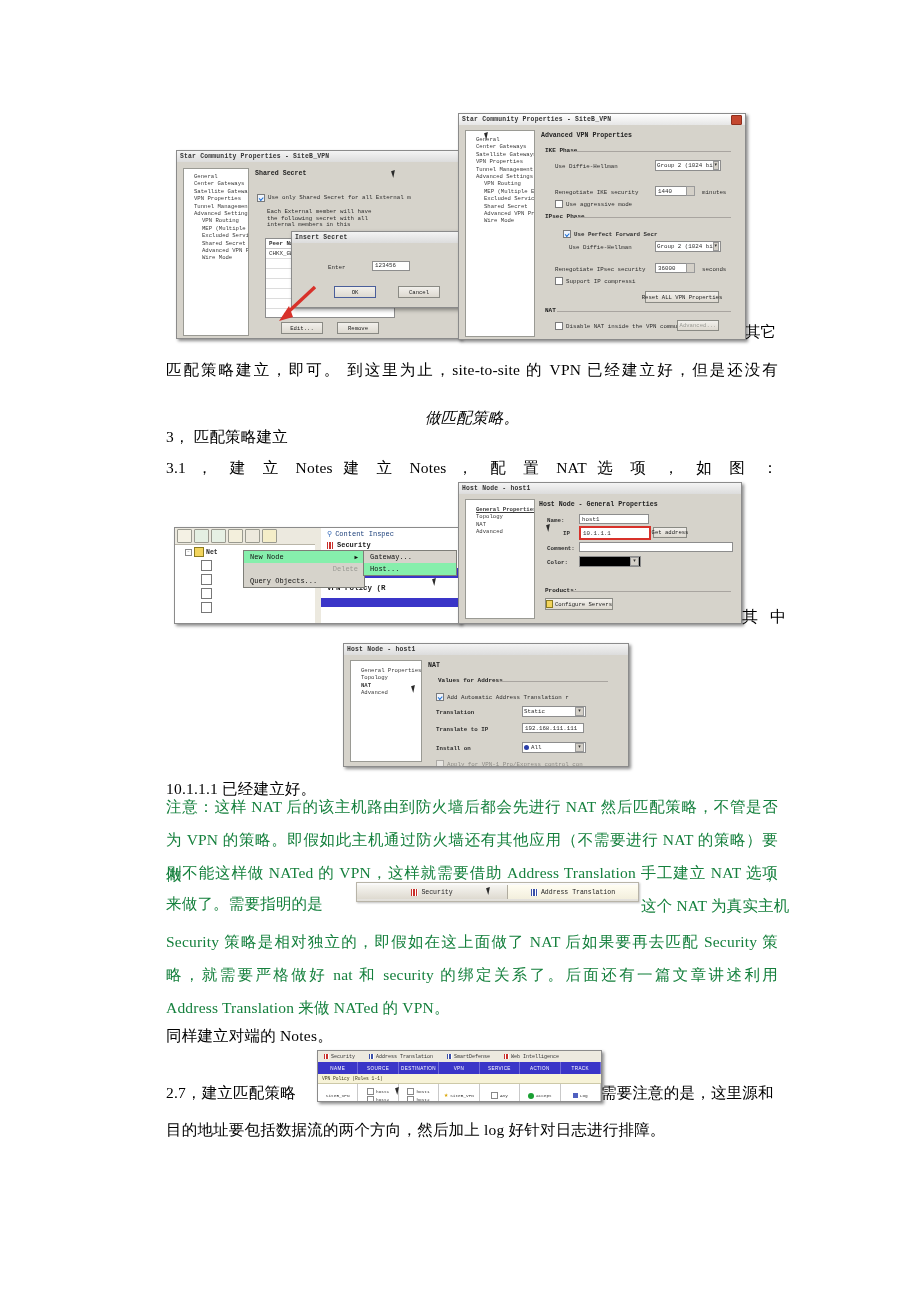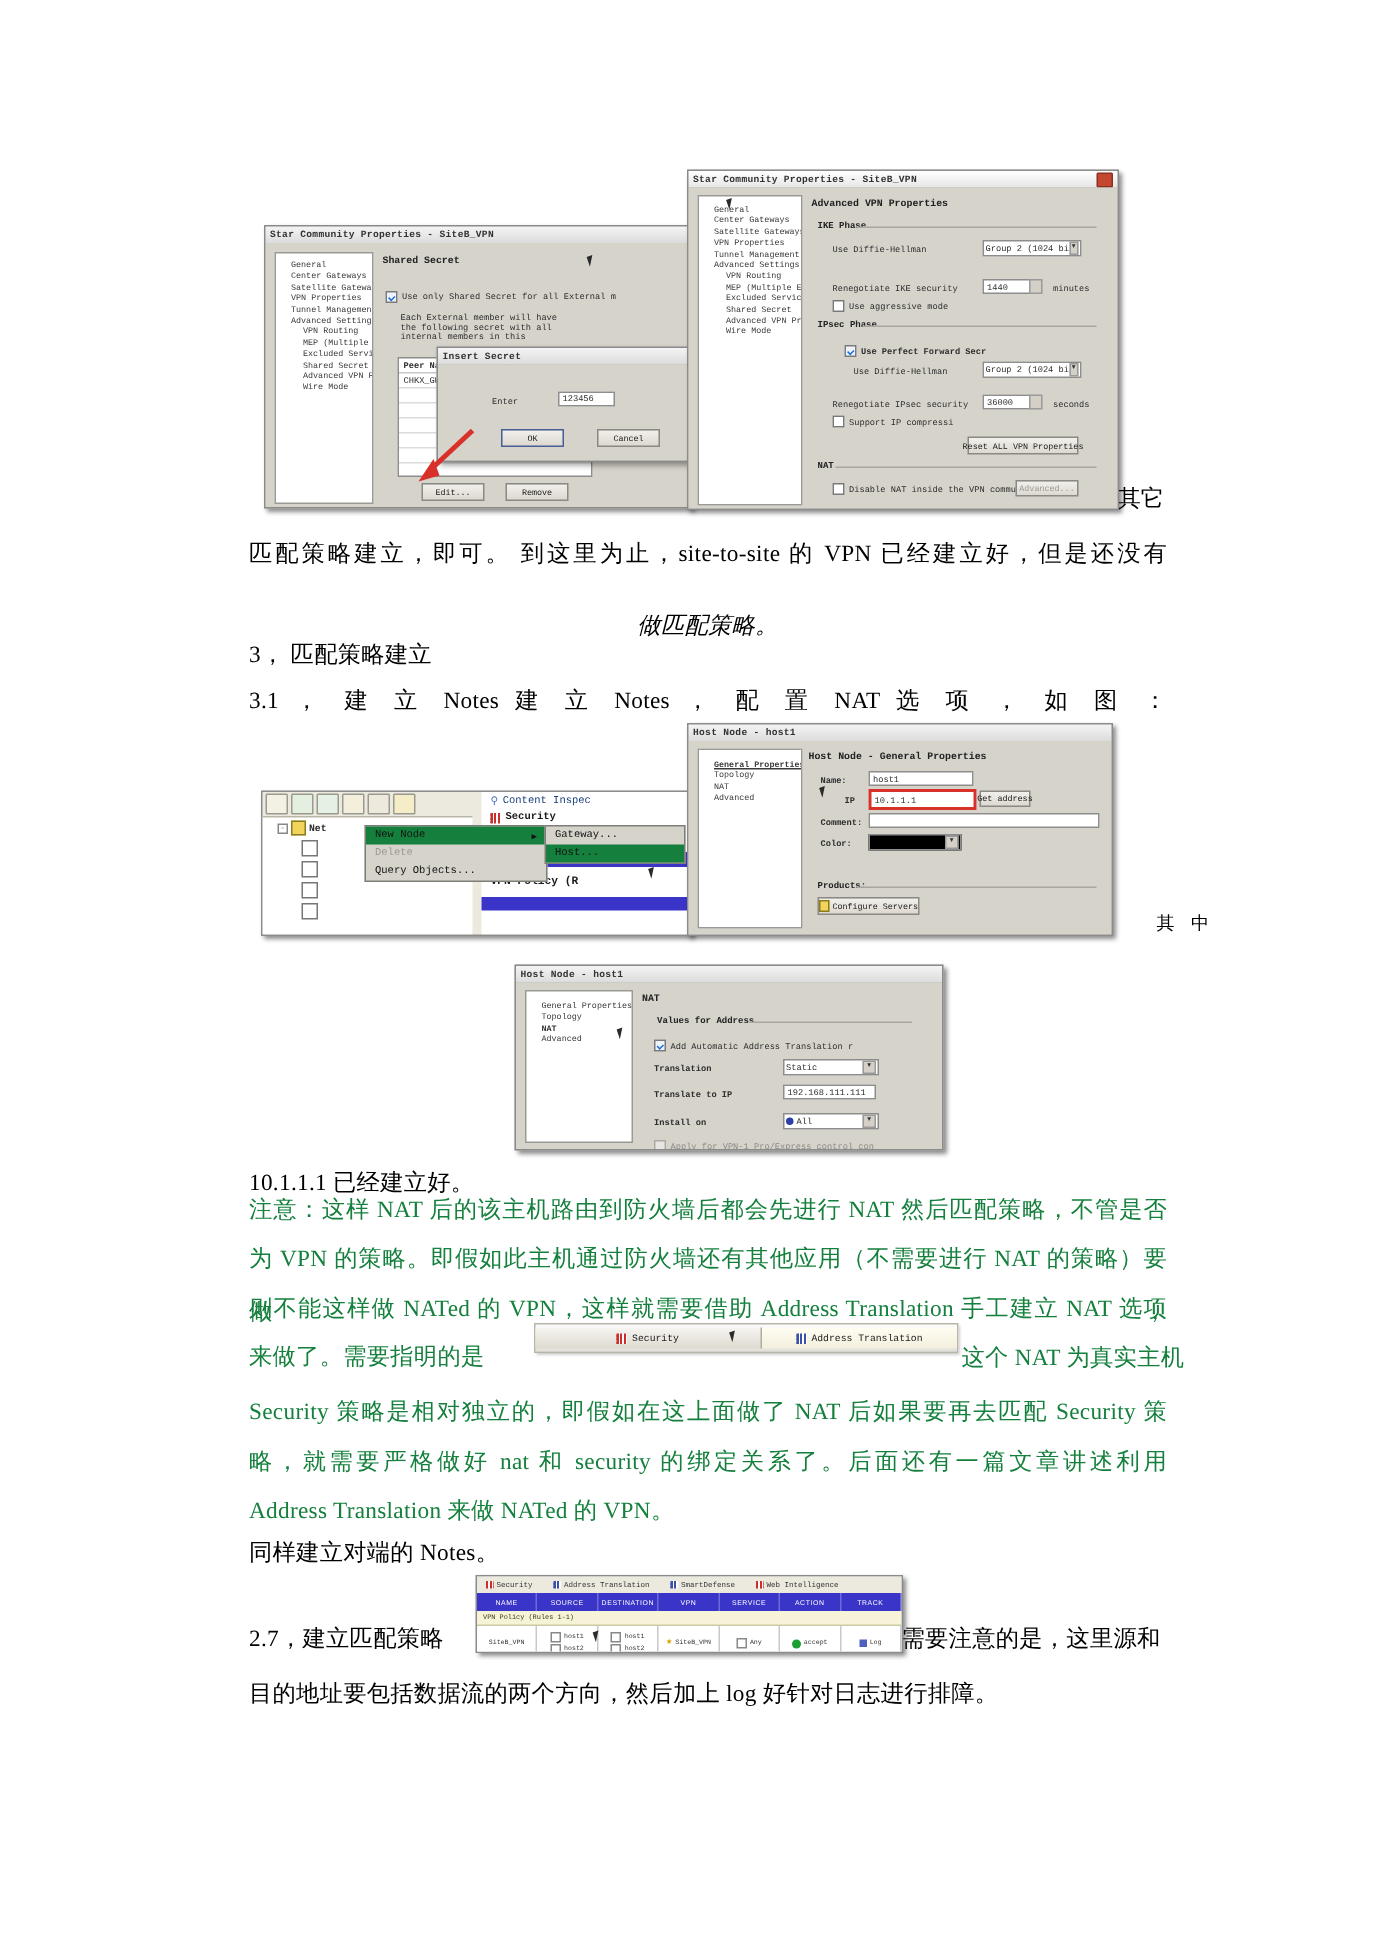--- a/index.html
+++ b/index.html
@@ -58,22 +58,22 @@
   .cursor{position:absolute;width:0;height:0;pointer-events:none;}
   .cursor:before{content:"";position:absolute;width:0;height:0;
        border-left:4px solid #2a2a2a;border-right:3px solid transparent;
        border-bottom:7px solid transparent;transform:rotate(-18deg);}
   .arrowred{position:absolute;}
 
   
   .ctxmenu{position:absolute;background:#d6d3cb;border:1px solid #7e7e78;}
   .mi{font-family:"Liberation Mono","DejaVu Sans Mono",monospace;font-size:7px;
       color:#111;padding:2px 6px;white-space:nowrap;display:flex;align-items:center;}
-  .mi.dis{color:#9a9a94;}
-  .mi.sel{background:#15803d;}
+  .mi.dis{color:#9a9a94;justify-content:flex-end;}
+  .mi.sel{background:#86efac;}
   .mi .sub{margin-left:auto;font-size:6px;}
   .toolico{width:13px;height:12px;border:1px solid #9a9a90;background:#ece9df;
       display:inline-block;margin-right:1px;border-radius:1px;}
   .tabpill{display:inline-flex;align-items:center;gap:3px;height:14px;padding:0 8px;
       font-family:"Liberation Mono","DejaVu Sans Mono",monospace;font-size:6.5px;color:#222;}
   .redgrid{width:7px;height:7px;background:
       repeating-linear-gradient(90deg,#c9302c 0 1.4px,#fff 1.4px 2.4px),
       repeating-linear-gradient(0deg,#c9302c 0 1.4px,transparent 1.4px 2.4px);}
   .bluegrid{width:7px;height:7px;background:
       repeating-linear-gradient(90deg,#3a4fa8 0 1.4px,#fff 1.4px 2.4px),
@@ -358,21 +358,21 @@
       <div class="grplabel" style="left:84px;top:93px;">Products:</div>
       <div class="grp" style="left:112px;top:97px;width:160px;"></div>
       <div class="btn" style="position:absolute;left:86px;top:104px;width:66px;height:10px;gap:2px;">
         <span style="width:5px;height:6px;background:#f2d45c;border:1px solid #8a7a20;display:inline-block;"></span>
         <span>Configure Servers</span>
       </div>
 
       <div class="cursor" style="left:88px;top:30px;"></div>
     </div>
   </div>
-  <span class="nowrap" style="position:absolute;left:742px;top:607px;font-size:12px;letter-spacing:4px;padding-left:29px;">其 中</span>
+  <span class="nowrap" style="position:absolute;left:742px;top:607px;font-size:16px;letter-spacing:4px;">其 中</span>
 
   <div class="shot" style="left:343px;top:643px;width:284px;height:122px;">
     <div class="tbar">
       <span>Host Node - host1</span>
     </div>
     <div class="body9">
       <div class="tree" style="left:6px;top:5px;width:70px;height:100px;">
         <div class="ti" style="margin-top:6px;">General Properties</div>
         <div class="ti">Topology</div>
         <div class="ti" style="font-weight:bold;">NAT</div>

